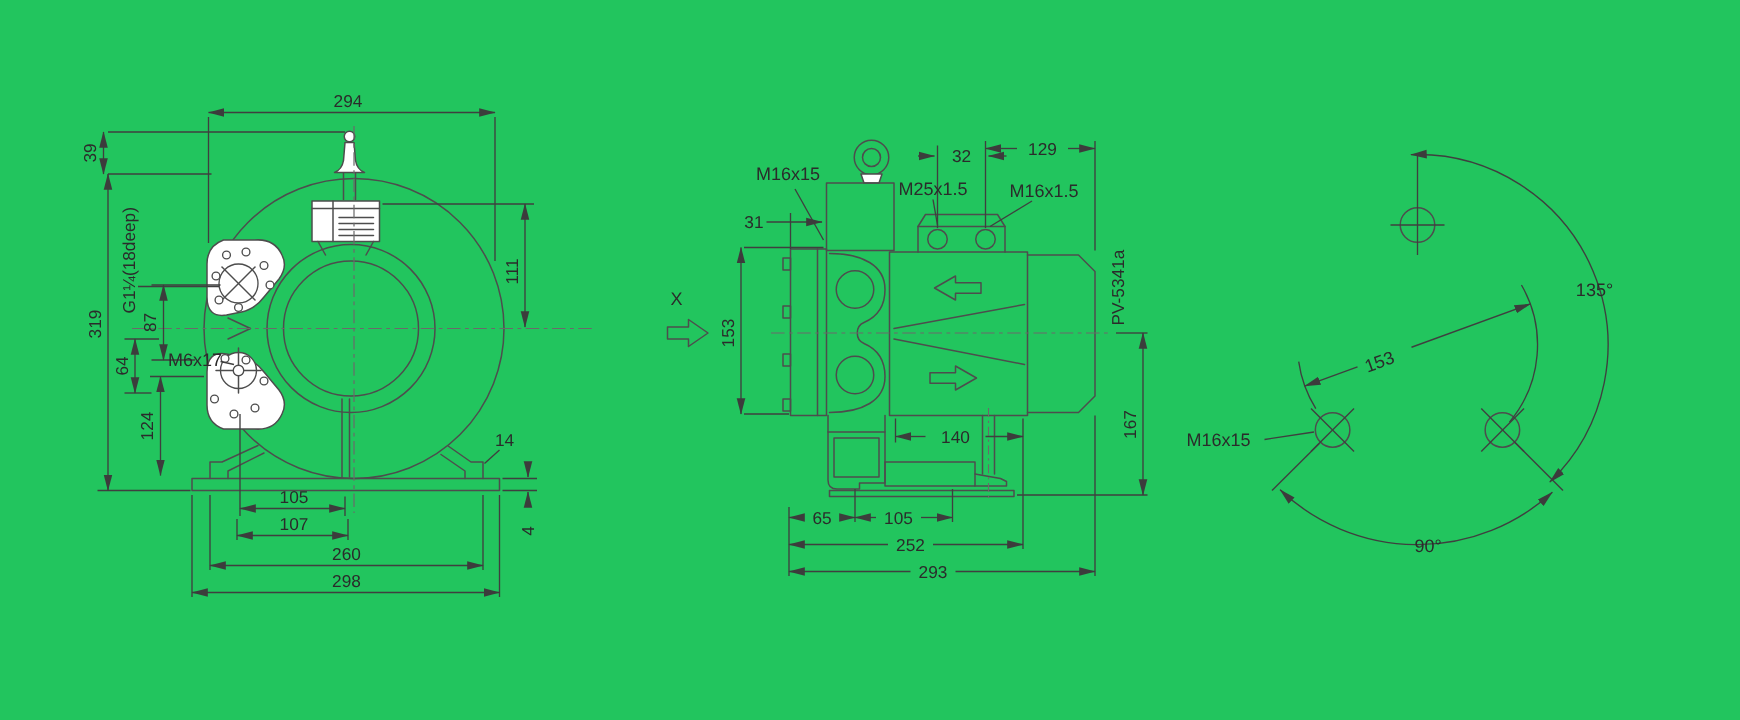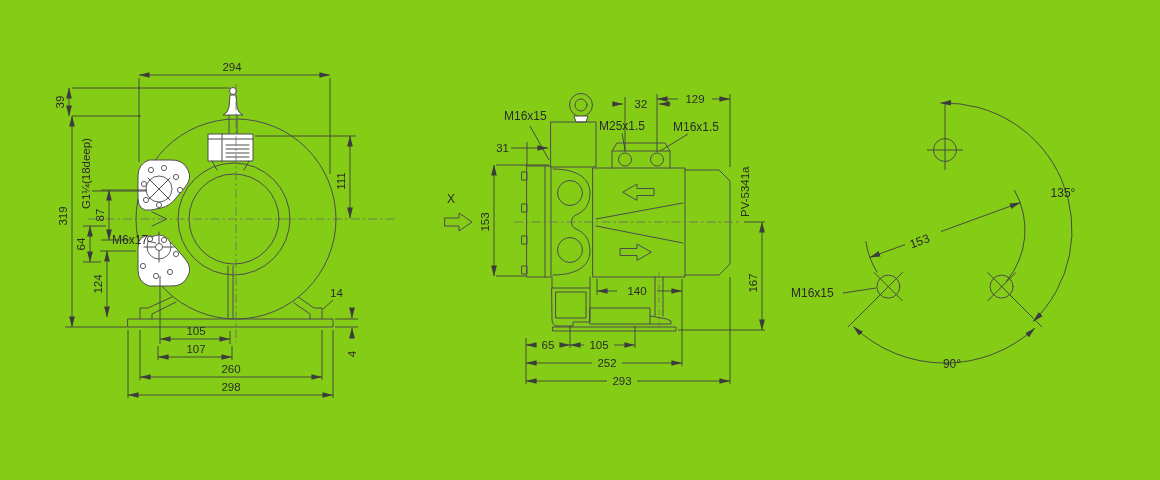--- a/index.html
+++ b/index.html
@@ -1,16 +1,16 @@
 <!DOCTYPE html>
 <html><head>
 <meta charset="utf-8">
 <style>
   html,body{margin:0;padding:0;background:#ffffff;}
-  .stage{position:relative;width:1160px;height:480px;background:#84cc16;overflow:hidden;}
+  .stage{position:relative;width:1160px;height:480px;background:#22c55e;overflow:hidden;}
   svg{display:block}
   .g{stroke:#4d4d4d;fill:none;stroke-width:1;stroke-linejoin:round;stroke-linecap:round}
   .gf{stroke:#4d4d4d;fill:#ffffff;stroke-width:1;stroke-linejoin:round}
   .h{stroke:#4d4d4d;fill:#ffffff;stroke-width:.9}
   .d{stroke:#3f3f3f;fill:none;stroke-width:.9;stroke-linecap:butt}
   .cl{stroke:#6a6a6a;stroke-width:.8;stroke-dasharray:9 3 2.5 3;fill:none}
   .cl2{stroke:#6a6a6a;stroke-width:.7;stroke-dasharray:6 2.5 1.5 2.5;fill:none}
   .t{font:11.5px "Liberation Sans","DejaVu Sans",sans-serif;fill:#2b2b2b}
   .tb{font:12px "Liberation Sans","DejaVu Sans",sans-serif;fill:#2b2b2b}
   .mid{text-anchor:middle}

